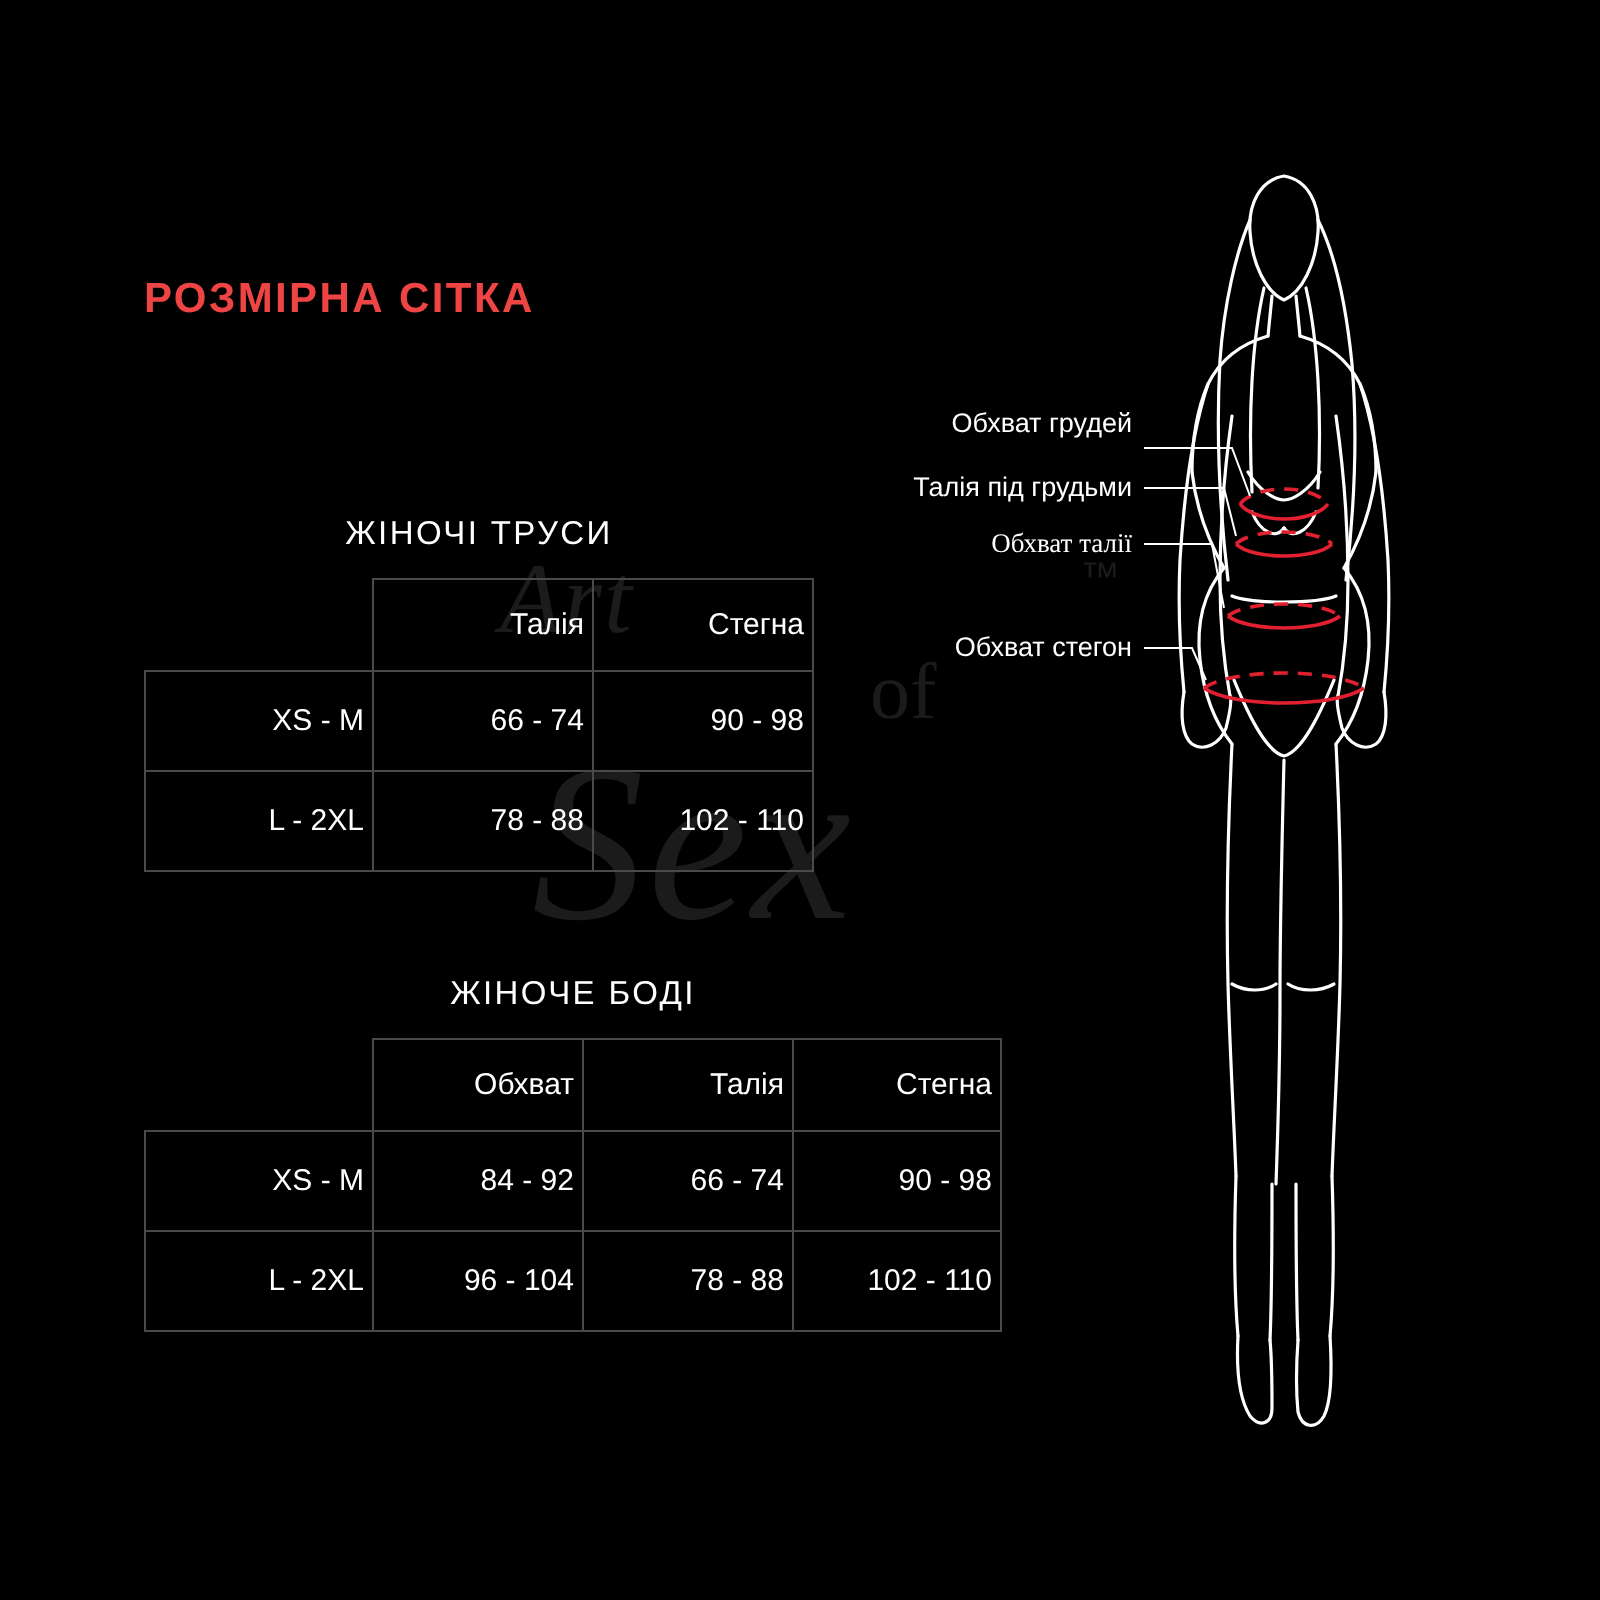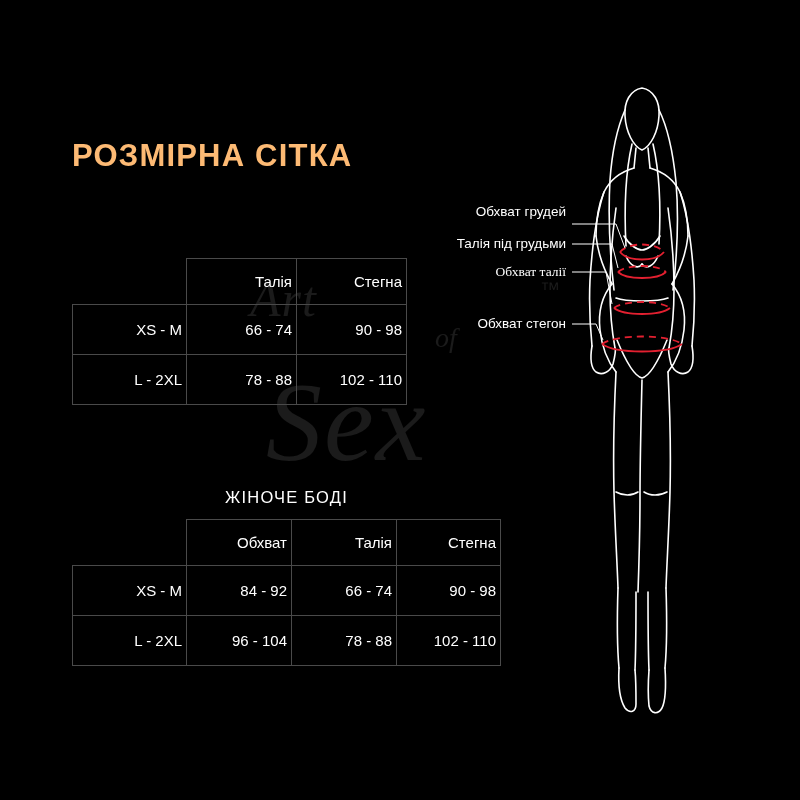--- a/index.html
+++ b/index.html
@@ -28,46 +28,45 @@
     position: absolute; left: 0; top: 0;
     font-family: "Liberation Serif", serif;
     font-style: italic;
     font-size: 50px;
     color: #1b1b1b;
     letter-spacing: 1px;
   }
   #watermark .wm-of {
     position: absolute; left: 185px; top: 52px;
     font-family: "Liberation Serif", serif;
-    font-style: italic;
-    font-size: 28px;
+    font-size: 40px;
     color: #1b1b1b;
   }
   #watermark .wm-sex {
     position: absolute; left: 16px; top: 88px;
     font-family: "Liberation Serif", serif;
     font-style: italic;
     font-size: 112px;
     color: #1b1b1b;
     letter-spacing: 2px;
   }
   #watermark .wm-tm {
     position: absolute; left: 290px; top: 8px;
     font-size: 20px;
     color: #1b1b1b;
   }
 
   
   #doc-title {
     position: absolute;
     left: 72px; top: 138px;
-    font-size: 31px;
+    font-size: 21px;
     font-weight: bold;
     letter-spacing: 1.2px;
-    color: #fdba74;
+    color: #ef4444;
   }
 
   
   .table-block { position: absolute; }
   .table-caption {
     text-align: center;
     font-size: 16.5px;
     letter-spacing: 1.2px;
     color: #fff;
     margin-bottom: 12px;
@@ -126,20 +125,21 @@
   <div id="watermark">
     <span class="wm-art">Art</span>
     <span class="wm-of">of</span>
     <span class="wm-sex">Sex</span>
     <span class="wm-tm">™</span>
   </div>
 
   <div id="doc-title">РОЗМІРНА СІТКА</div>
 
   <div class="table-block" id="tbl-panties" style="left:72px; top:258px;">
+    <div class="table-caption">ЖІНОЧІ ТРУСИ</div>
     <table class="size-table">
       <colgroup>
           <col class="c0">
           <col class="c1">
           <col class="c2">
         </colgroup>
       <thead>
         <tr>
           <th class="corner"></th>
           <th>Талія</th>

